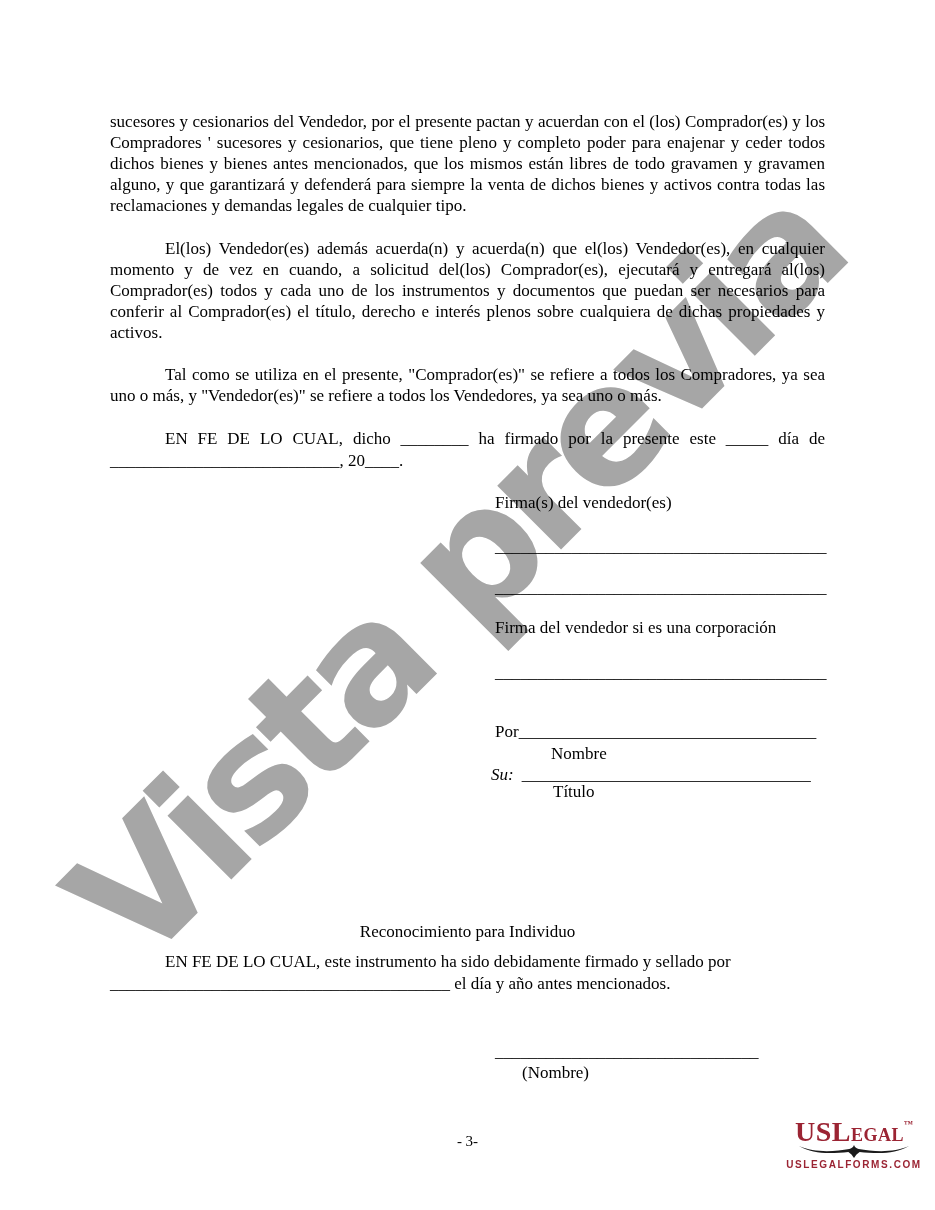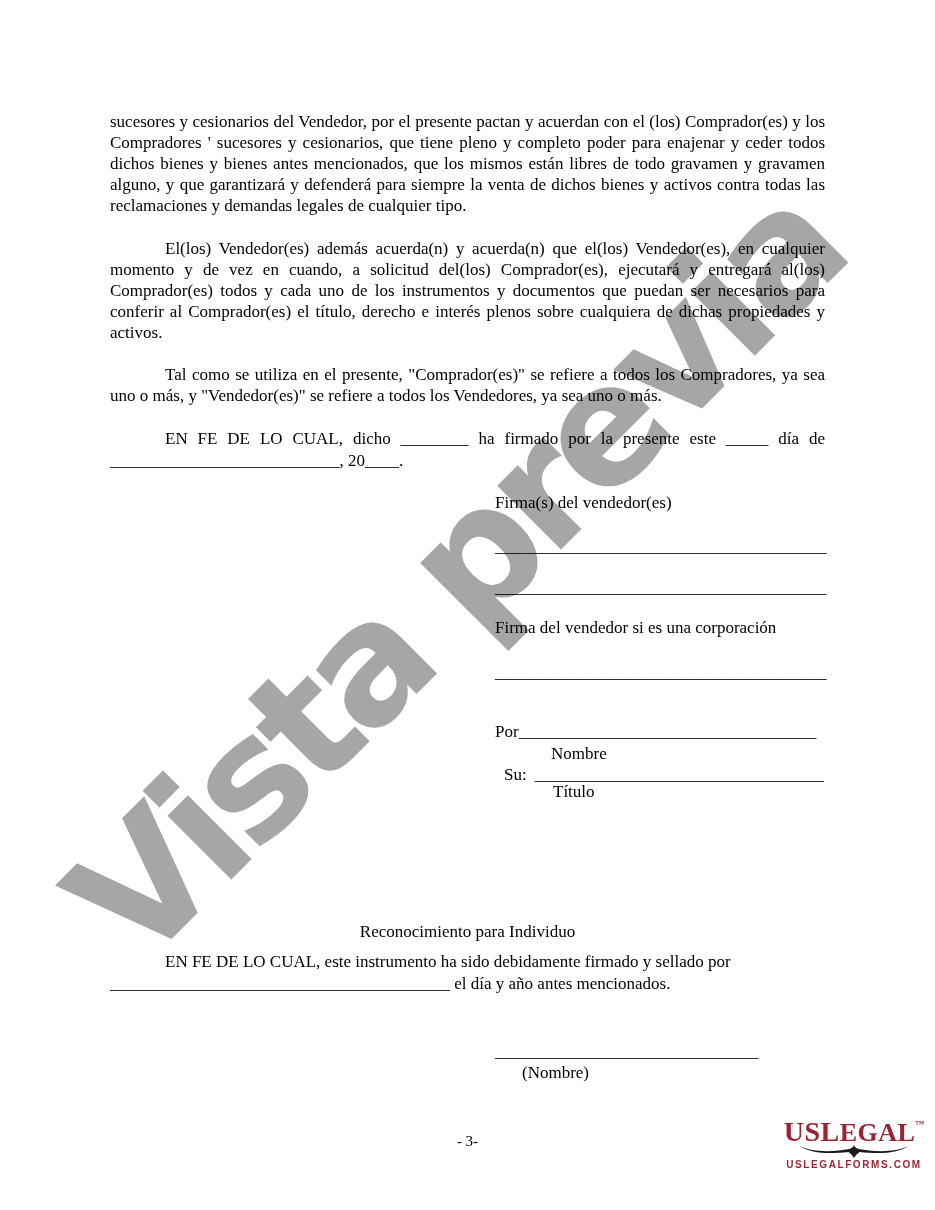--- a/index.html
+++ b/index.html
@@ -43,21 +43,21 @@
   .indent { text-indent: 55px; }
   .justify-force { text-align: justify; text-align-last: justify; }
   .abs { position: absolute; line-height: 21px; white-space: nowrap; }
   .center { text-align: center; }
   #ack-heading { left: 110px; width: 715px; }
   #page-num { left: 0; width: 935px; font-size: 15px; }
   
   #logo { position: absolute; left: 782px; top: 1118px; width: 144px; text-align: center; z-index: 1; }
   .brand { color: #9b2433; font-family: "Liberation Serif", serif; font-weight: bold; line-height: 1; white-space: nowrap; }
   .brand-large { font-size: 28px; letter-spacing: 0.5px; }
-  .brand-small { font-size: 26px; letter-spacing: 0.5px; }
+  .brand-small { font-size: 18px; letter-spacing: 0.5px; }
   .brand-tm { font-size: 9px; vertical-align: 14px; letter-spacing: 0; }
   .eagle { display: block; width: 120px; height: 15px; margin: -3px auto 0 auto; }
   .site { margin-top: 1px; font-family: "Liberation Sans", sans-serif; font-weight: bold; font-size: 10px; letter-spacing: 1.6px; color: #9b2433; white-space: nowrap; }
 </style>
 </head>
 <body>
 
 <div class="page">
 
   <div class="watermark">Vista previa</div>
@@ -76,21 +76,21 @@
     <div class="abs" style="left:495px; top:492px;">Firma(s) del vendedor(es)</div>
     <div class="abs" style="left:495px; top:536px;">_______________________________________</div>
     <div class="abs" style="left:495px; top:577px;">_______________________________________</div>
 
     <div class="abs" style="left:495px; top:617px;">Firma del vendedor si es una corporación</div>
     <div class="abs" style="left:495px; top:662px;">_______________________________________</div>
 
     <div class="abs" style="left:495px; top:721px;"><span>Por</span><span>___________________________________</span></div>
     <div class="abs" style="left:551px; top:743px;">Nombre</div>
 
-    <div class="abs" style="left:504px; top:764px;"><span>Su:</span><span style="display:inline-block; width:8px;"></span><span>__________________________________</span></div>
+    <div class="abs" style="left:491px; top:764px;font-style:italic;"><span>Su:</span><span style="display:inline-block; width:8px;"></span><span>__________________________________</span></div>
     <div class="abs" style="left:553px; top:781px;">Título</div>
 
     <div class="abs center" id="ack-heading" style="top:890px;margin-top:31px;">Reconocimiento para Individuo</div>
 
     <div class="para indent" style="top:951px;">EN FE DE LO CUAL, este instrumento ha sido debidamente firmado y sellado por</div>
     <div class="para" style="top:973px;">________________________________________ el día y año antes mencionados.</div>
 
     <div class="abs" style="left:495px; top:1041px;">_______________________________</div>
     <div class="abs" style="left:522px; top:1062px;">(Nombre)</div>
 

